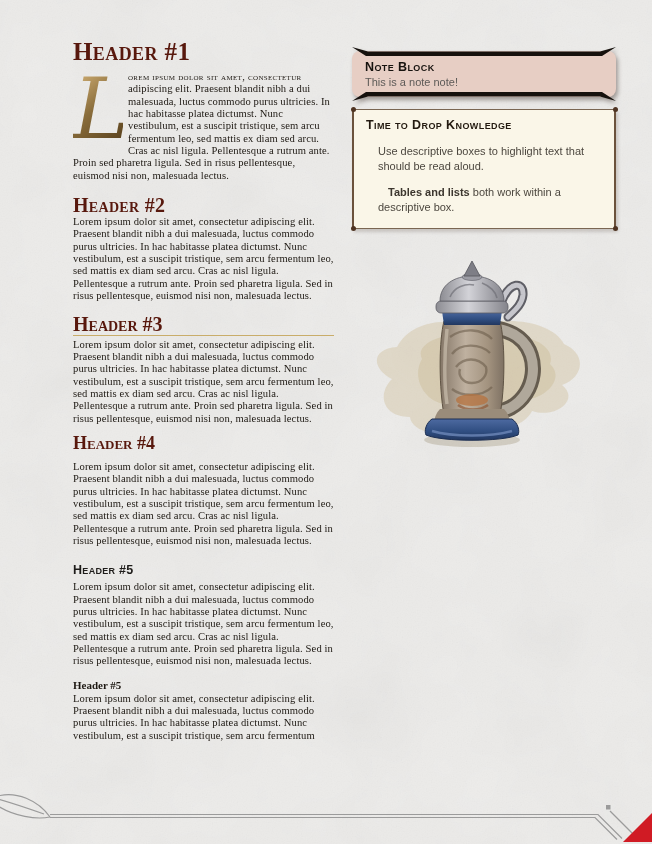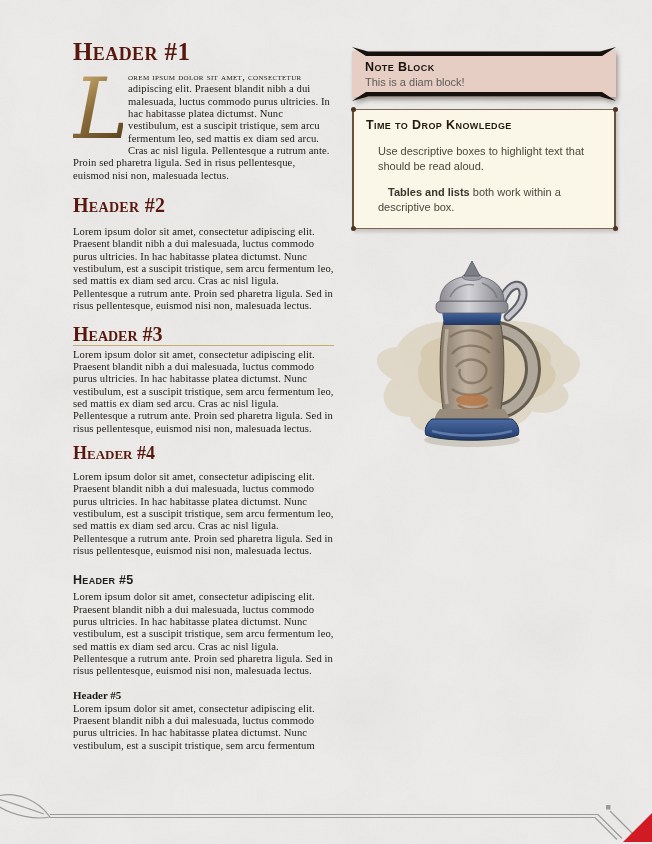--- a/index.html
+++ b/index.html
@@ -18,21 +18,21 @@
   p.body {
     margin:0; font-size:10.6px; line-height:12.35px; color:#1d1812;
     letter-spacing:0.1px;
   }
 
   h1,h2,h3,h4 {
     font-family:"Liberation Serif", serif; font-variant:small-caps;
     color:#58180D; font-weight:bold; margin:0;
   }
   h1 { font-size:25px; line-height:28px; margin-bottom:5px; letter-spacing:0.4px; }
-  h2 { font-size:20px; line-height:22px; margin:12px 0 10px; letter-spacing:0.3px; }
+  h2 { font-size:20px; line-height:22px; margin:12px 0 0; letter-spacing:0.3px; }
   h3 { font-size:20px; line-height:17px; margin:13px 0 0; padding-bottom:2px;
        border-bottom:1.6px solid #c9ad6a; margin-bottom:3px; }
   h4 { font-size:18px; line-height:15px; margin:11px 0 10px; }
   h5 { font-family:"Liberation Sans", sans-serif; font-variant:small-caps;
        font-size:12.5px; line-height:14px; color:#1e1c1a; margin:16px 0 4px;
        letter-spacing:0.3px; font-weight:bold; }
   h6 { font-family:"Liberation Serif", serif; font-size:11px; line-height:12px;
        color:#1d1812; margin:11px 0 2px; font-weight:bold; }
 
   .dropcap {
@@ -45,20 +45,21 @@
       background:linear-gradient(140deg,#cbaa70 5%,#8a6d3b 45%,#5e4621 90%);
       -webkit-background-clip:text; background-clip:text; color:transparent;
     }
   }
   .lead-caps { font-variant:small-caps; letter-spacing:0.3px; }
 
   .note-block {
     position:relative; margin:13px 0 12px; background:#e7cec4;
     padding:9px 13px 8px;
     filter:drop-shadow(2.5px 3px 2px rgba(70,58,50,0.45));
+    border-radius:8px;
   }
   .note-cap { position:absolute; left:0; width:100%; height:9px; display:block; }
   .note-cap.top { top:-4px; }
   .note-cap.bottom { bottom:-4px; transform:scaleY(-1); }
   .box-title {
     font-family:"Liberation Sans", sans-serif; font-variant:small-caps;
     font-weight:bold; font-size:12.5px; line-height:14px; color:#17130f;
     margin:0 0 2px; letter-spacing:0.4px;
   }
   .note-text {
@@ -142,21 +143,21 @@
       <p class="body">Lorem ipsum dolor sit amet, consectetur adipiscing elit. Praesent blandit nibh a dui malesuada, luctus commodo purus ultricies. In hac habitasse platea dictumst. Nunc vestibulum, est a suscipit tristique, sem arcu fermentum</p>
     </div>
 
     <div class="col-right">
 
       <div class="note-block">
         <svg class="note-cap top" viewBox="0 0 264 9" preserveAspectRatio="none" xmlns="http://www.w3.org/2000/svg">
           <path d="M0,0 L16,4.5 L248,4.5 L264,0 L250,9 L14,9 Z" fill="#16110d"></path>
         </svg>
         <p class="box-title">Note Block</p>
-        <p class="note-text">This is a diam block!</p>
+        <p class="note-text">This is a note note!</p>
         <svg class="note-cap bottom" viewBox="0 0 264 9" preserveAspectRatio="none" xmlns="http://www.w3.org/2000/svg">
           <path d="M0,0 L16,4.5 L248,4.5 L264,0 L250,9 L14,9 Z" fill="#16110d"></path>
         </svg>
       </div>
 
       <div class="descriptive-box">
         <span class="corner-dot tl"></span>
         <span class="corner-dot tr"></span>
         <span class="corner-dot bl"></span>
         <span class="corner-dot br"></span>

